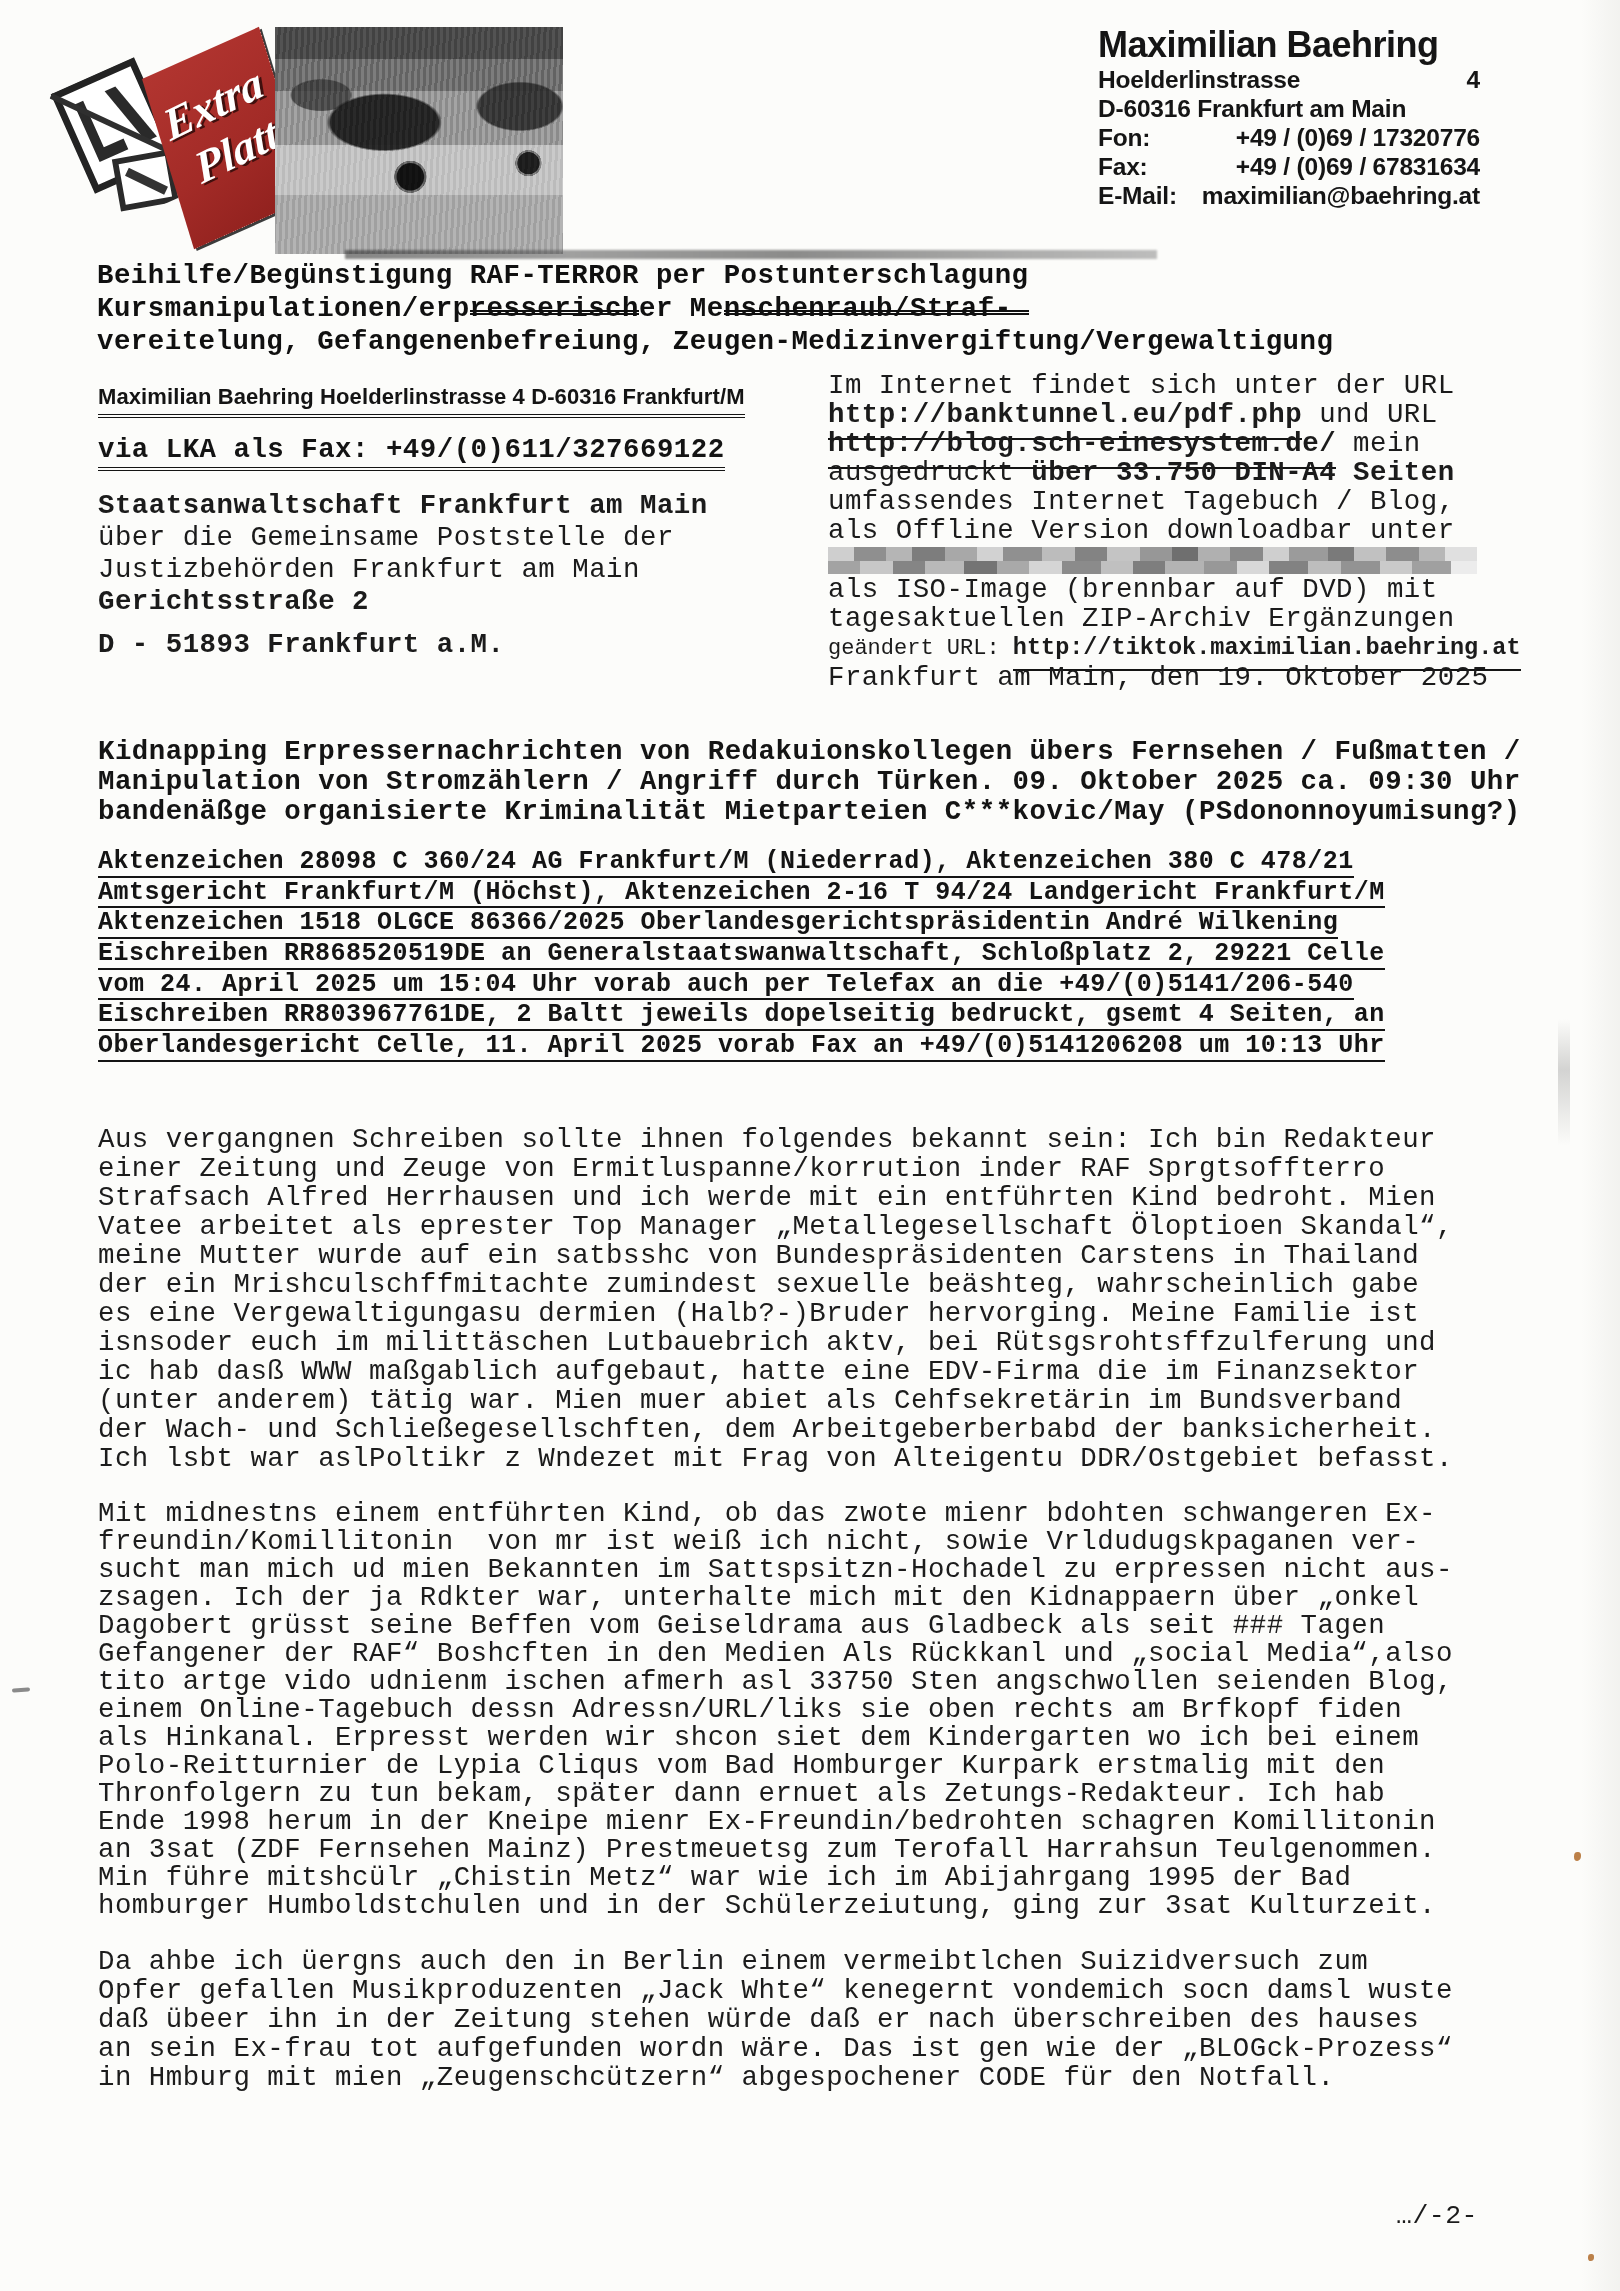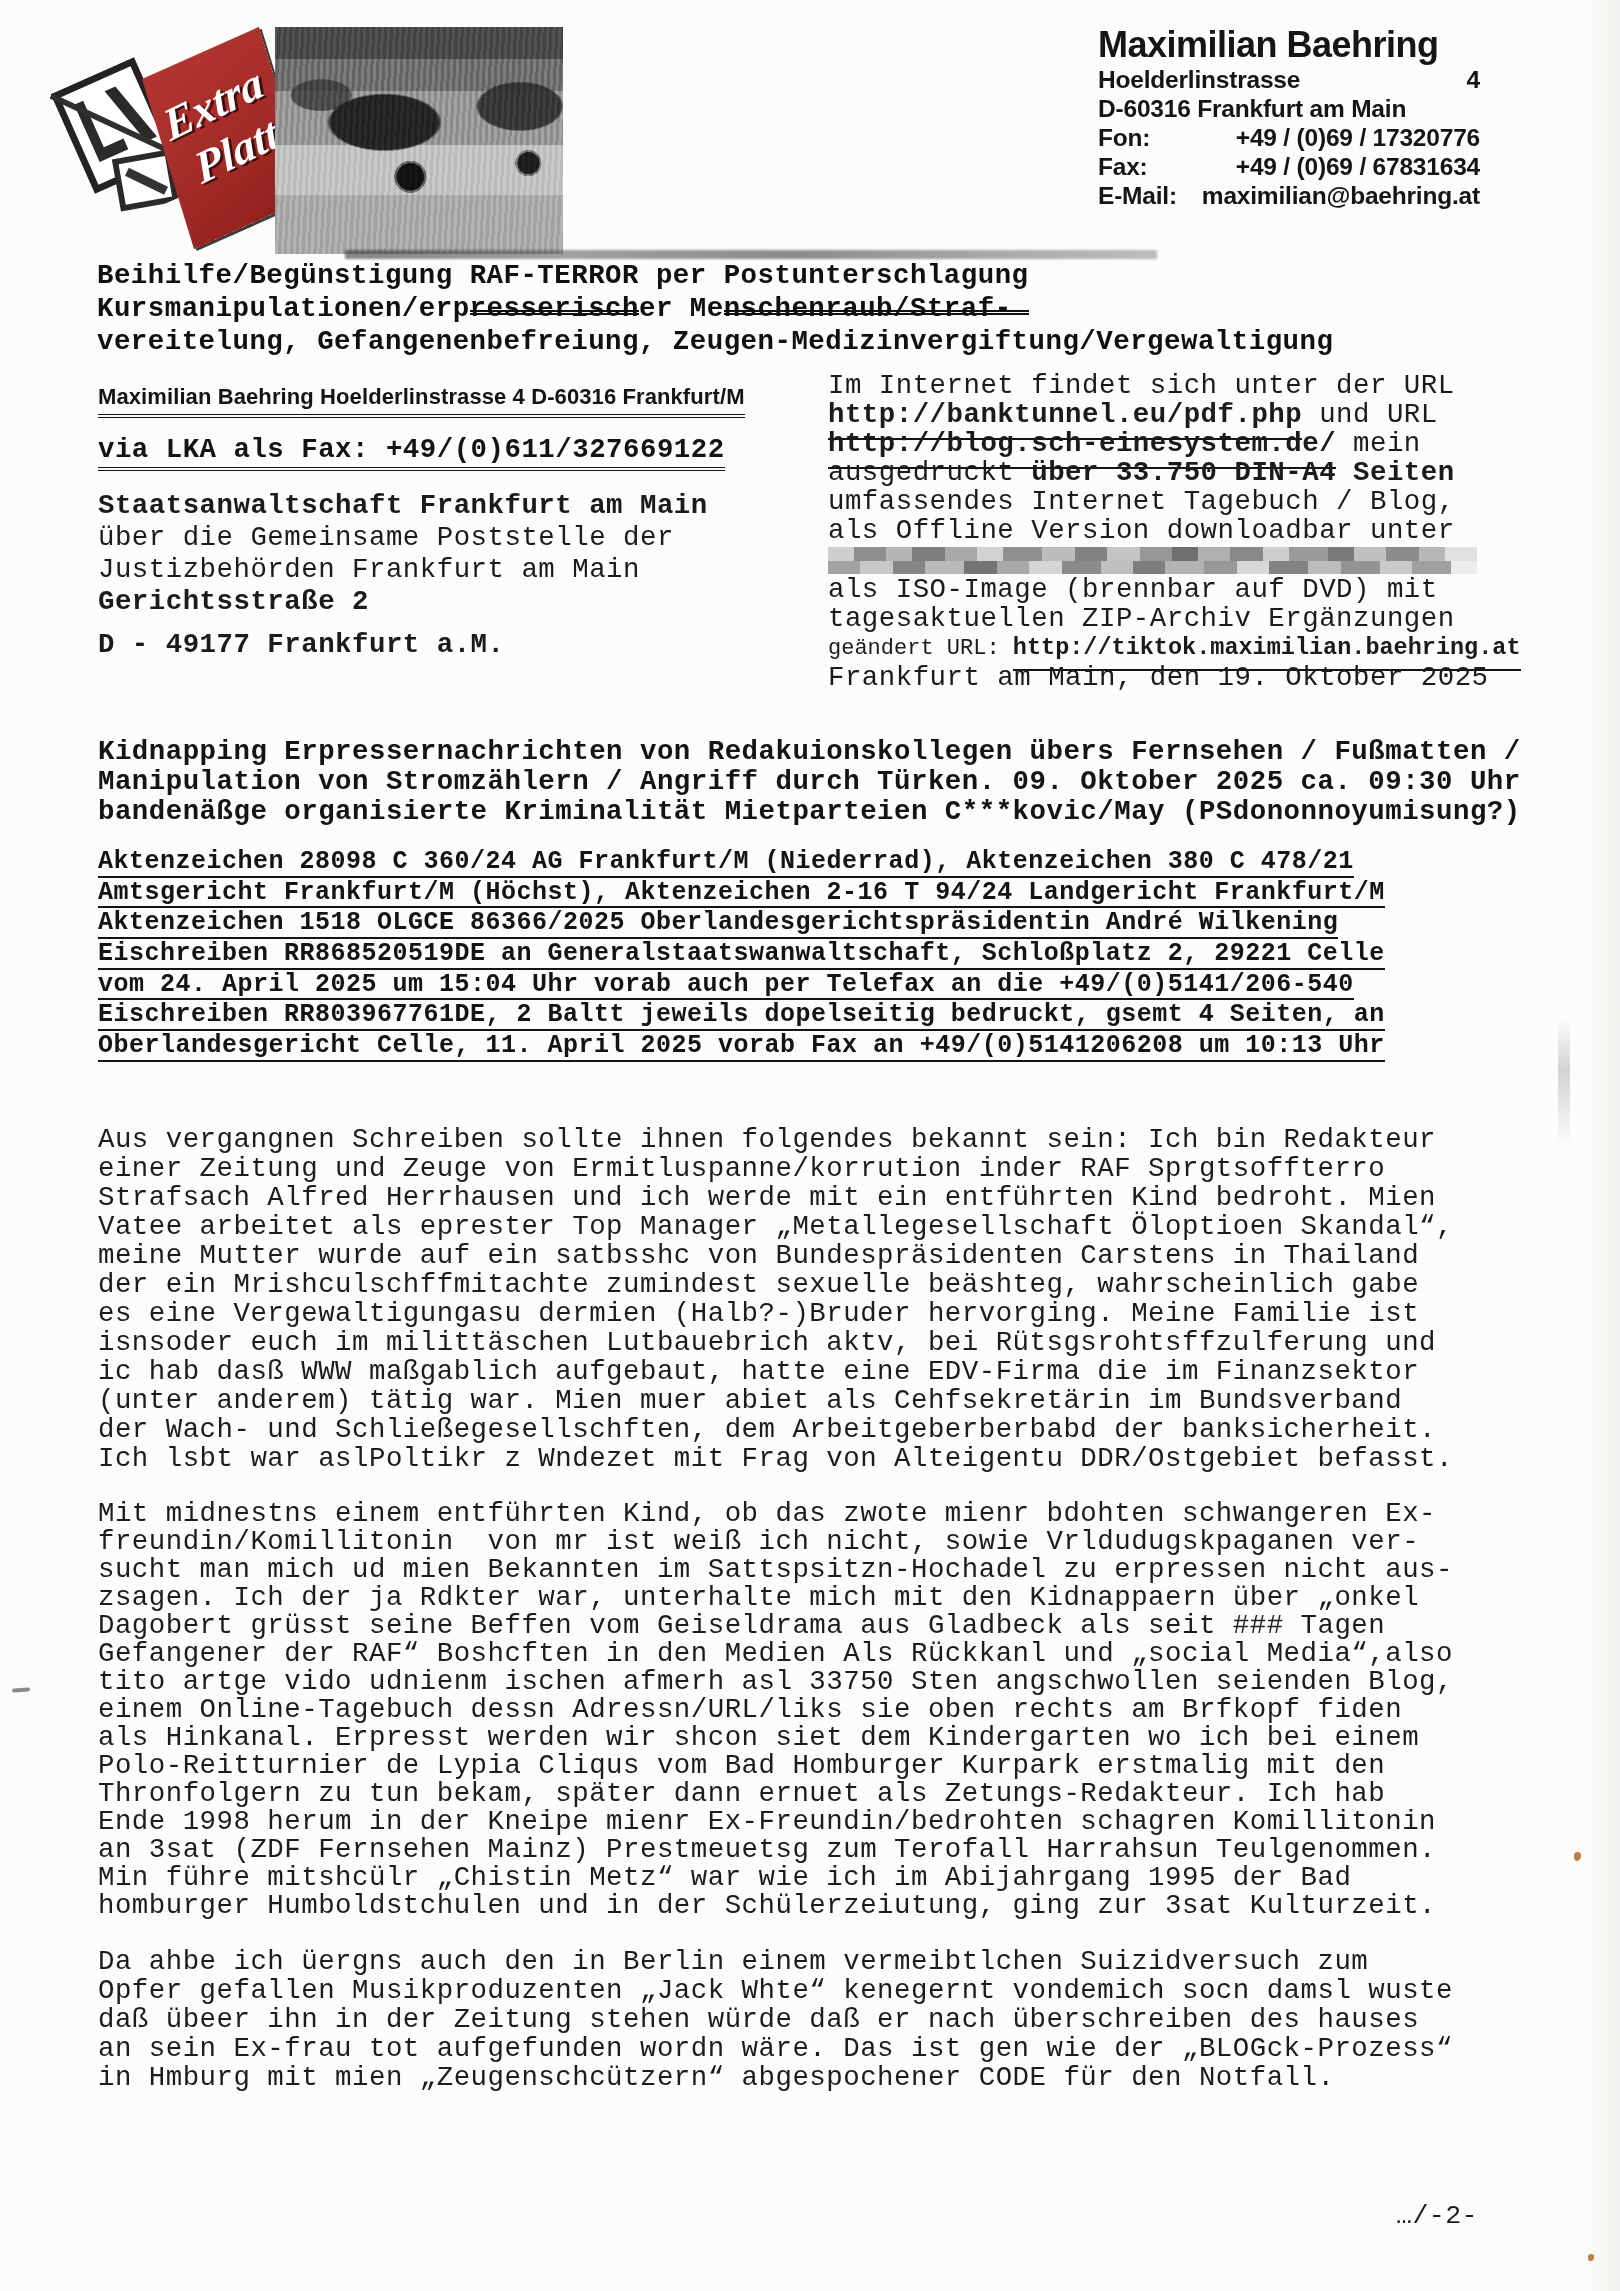--- a/index.html
+++ b/index.html
@@ -165,21 +165,21 @@
   </div>
 
   <div class="abs return-line sans">Maximilian Baehring Hoelderlinstrasse 4 D-60316 Frankfurt/M</div>
   <div class="abs viafax">via LKA als Fax: +49/(0)611/327669122</div>
 
   <div class="abs recipient">
     <div class="line b">Staatsanwaltschaft Frankfurt am Main</div>
     <div class="line">über die Gemeinsame Poststelle der</div>
     <div class="line">Justizbehörden Frankfurt am Main</div>
     <div class="line b">Gerichtsstraße 2</div>
-    <div class="line b gap">D - 49177 Frankfurt a.M.</div>
+    <div class="line b gap">D - 51893 Frankfurt a.M.</div>
   </div>
 
   <div class="abs inet">
     <div class="line">Im Internet findet sich unter der URL</div>
     <div class="line"><span class="url">http://banktunnel.eu/pdf.php</span><span> und URL</span></div>
     <div class="line"><span class="url">http://blog.sch-einesystem.de/</span><span> mein</span></div>
     <div class="line"><span>ausgedruckt </span><span class="b">über 33.750 DIN-A4 Seiten</span></div>
     <div class="line">umfassendes Internet Tagebuch / Blog,</div>
     <div class="line">als Offline Version downloadbar unter</div>
     <div class="redact">

